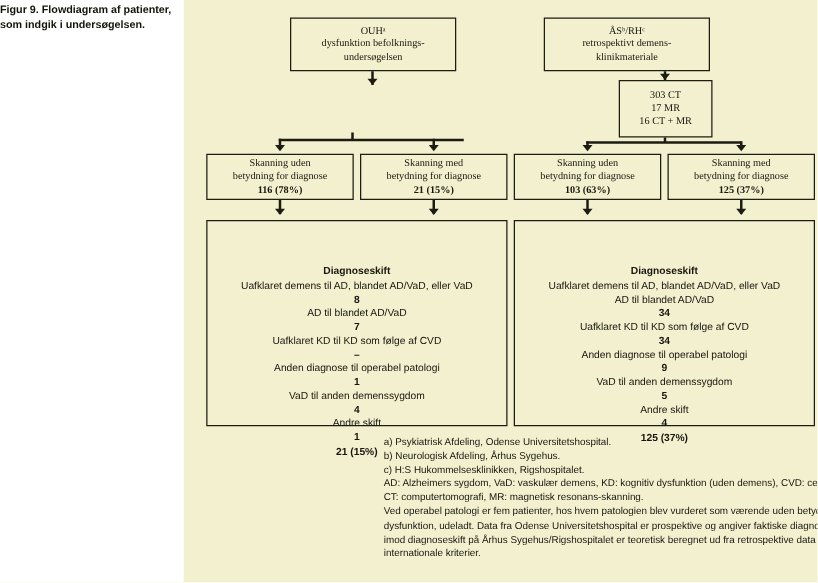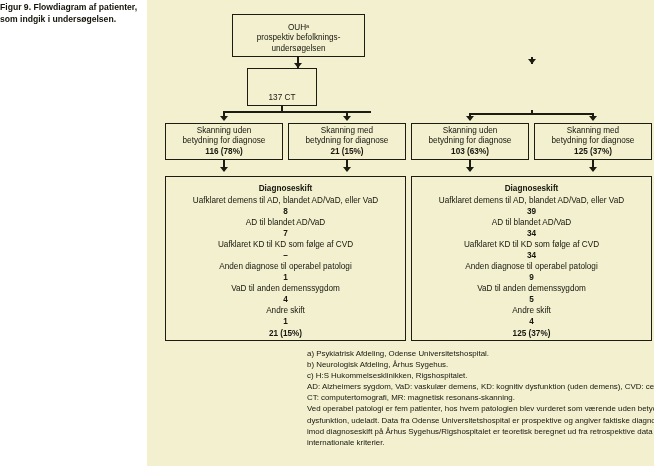--- a/index.html
+++ b/index.html
@@ -43,22 +43,23 @@
     position: absolute;
     background: #f2f0ce;
     border: 1.4px solid #1d1c13;
     box-sizing: border-box;
     text-align: center;
     font-size: 8.2px;
     line-height: 10.4px;
     display: flex;
     flex-direction: column;
     align-items: center;
-    justify-content: flex-end;
+    justify-content: center;
     padding: 2px 14px;
+    font-family: Liberation Serif, serif;
   }
   .fbox .ln { display: block; white-space: nowrap; }
   .fbox .bold { font-weight: bold; }
 
   
   #box-ouh      { left: 85px;  top: 14px;  width: 133px; height: 43px; }
   #box-as       { left: 288px; top: 14px;  width: 133px; height: 43px; }
   
   #box-137ct    { left: 100px; top: 68px;  width: 70px;  height: 38px; }
   #box-303ct    { left: 348px; top: 64px;  width: 75px;  height: 46px; }
@@ -76,21 +77,21 @@
     box-sizing: border-box;
     text-align: center;
     font-size: 8.2px;
     line-height: 11.0px;
     padding: 6px 4px 6px 4px;
     top: 176px;
     height: 165px;
   }
   #dbox-left  { left: 18px;  width: 241px; }
   #dbox-right { left: 264px; width: 241px; }
-  .dbox .title { font-weight: bold; margin-bottom: 1px; }
+  .dbox .title { font-weight: bold; margin-bottom: 1px; margin-top: 28px; }
   .dbox .item  { white-space: nowrap; }
   .dbox .num   { font-weight: bold; }
   .dbox .total { font-weight: bold; margin-top: 1px; }
 
   
   .vline {
     position: absolute;
     width: 1.6px;
     background: #1d1c13;
   }
@@ -124,35 +125,42 @@
 
 <div id="caption">
   <span>Figur 9.</span>
   <span>Flowdiagram af patienter, som indgik i undersøgelsen.</span>
 </div>
 
 <div id="figure-panel">
 
   <div class="fbox" id="box-ouh">
     <span class="ln">OUHᵃ</span>
-    <span class="ln">prospektiv befolknings-</span>
+    <span class="ln">dysfunktion befolknings-</span>
     <span class="ln">undersøgelsen</span>
   </div>
 
+  <div class="fbox" id="box-as">
+    <span class="ln">ÅSᵇ/RHᶜ</span>
+    <span class="ln">retrospektivt demens-</span>
+    <span class="ln">klinikmateriale</span>
+  </div>
 
   <div class="vline" style="left:150.2px; top:57px; height:11px;"></div>
   <div class="arrowhead" style="left:147px; top:63px;"></div>
 
   <div class="vline" style="left:384.2px; top:57px; height:7px;"></div>
   <div class="arrowhead" style="left:381px; top:59px;"></div>
 
-  <div class="fbox" id="box-137ct">
-    <span class="ln">137 CT</span>
-  </div>
-
+
+  <div class="fbox" id="box-303ct">
+    <span class="ln">303 CT</span>
+    <span class="ln">17 MR</span>
+    <span class="ln">16 CT + MR</span>
+  </div>
 
   <div class="hline" style="left:76px; top:111px; width:148px;"></div>
   <div class="vline" style="left:134.2px; top:106px; height:6px;"></div>
   <div class="vline" style="left:76px; top:111px; height:7px;"></div>
   <div class="arrowhead" style="left:72.8px; top:116px;"></div>
   <div class="vline" style="left:199px; top:111px; height:7px;"></div>
   <div class="arrowhead" style="left:195.8px; top:116px;"></div>
 
   <div class="hline" style="left:322px; top:113px; width:124px;"></div>
   <div class="vline" style="left:384.2px; top:110px; height:4px;"></div>
@@ -204,21 +212,20 @@
     <div class="item">VaD til anden demenssygdom</div>
     <div class="num">4</div>
     <div class="item">Andre skift</div>
     <div class="num">1</div>
     <div class="total">21 (15%)</div>
   </div>
 
   <div class="dbox" id="dbox-right">
     <div class="title">Diagnoseskift</div>
     <div class="item">Uafklaret demens til AD, blandet AD/VaD, eller VaD</div>
-    <div class="num">39</div>
     <div class="item">AD til blandet AD/VaD</div>
     <div class="num">34</div>
     <div class="item">Uafklaret KD til KD som følge af CVD</div>
     <div class="num">34</div>
     <div class="item">Anden diagnose til operabel patologi</div>
     <div class="num">9</div>
     <div class="item">VaD til anden demenssygdom</div>
     <div class="num">5</div>
     <div class="item">Andre skift</div>
     <div class="num">4</div>

